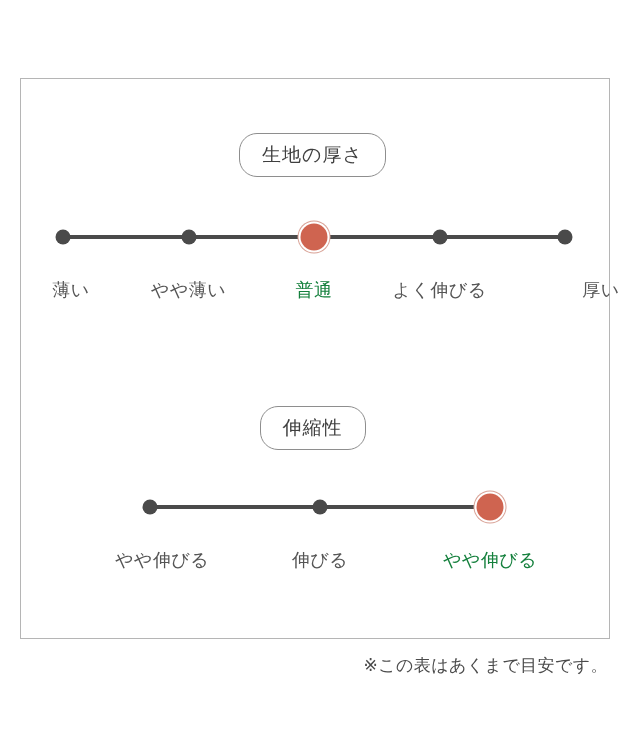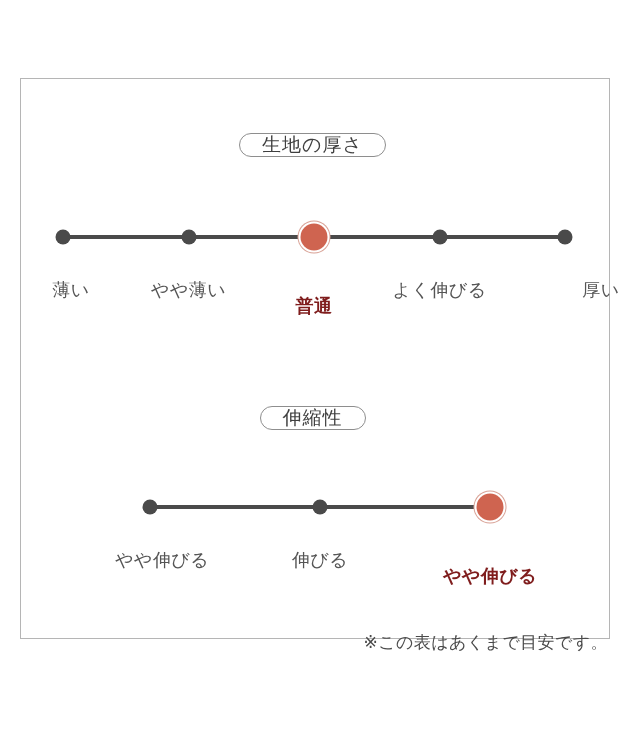--- a/index.html
+++ b/index.html
@@ -34,21 +34,21 @@
     left: 0;
     width: 100%;
     display: flex;
     justify-content: center;
   }
   .pill {
     display: inline-flex;
     align-items: center;
     justify-content: center;
     box-sizing: border-box;
-    height: 24px;
+    height: 44px;
     padding: 0 22px;
     border: 1px solid #8e8e8e;
     border-radius: 18px;
     font-size: 19px;
     color: #3f3f3f;
     letter-spacing: 1px;
     white-space: nowrap;
     background: #ffffff;
   }
 
@@ -91,30 +91,29 @@
   .label {
     position: absolute;
     top: 0;
     transform: translateX(-50%);
     font-size: 18px;
     color: #555555;
     white-space: nowrap;
     letter-spacing: 0.5px;
   }
   .label.is-active {
-    color: #7f1d1d;
-    font-weight: bold;
-    margin-top: 16px;
+    color: #15803d;
+    font-weight: normal;
   }
 
   
   .footnote {
     position: absolute;
     right: 17px;
-    top: 631px;
+    top: 654px;
     font-size: 17px;
     color: #4a4a4a;
     letter-spacing: 0.4px;
     white-space: nowrap;
   }
 </style>
 </head>
 <body>
 
 <div class="spec-card"></div>

